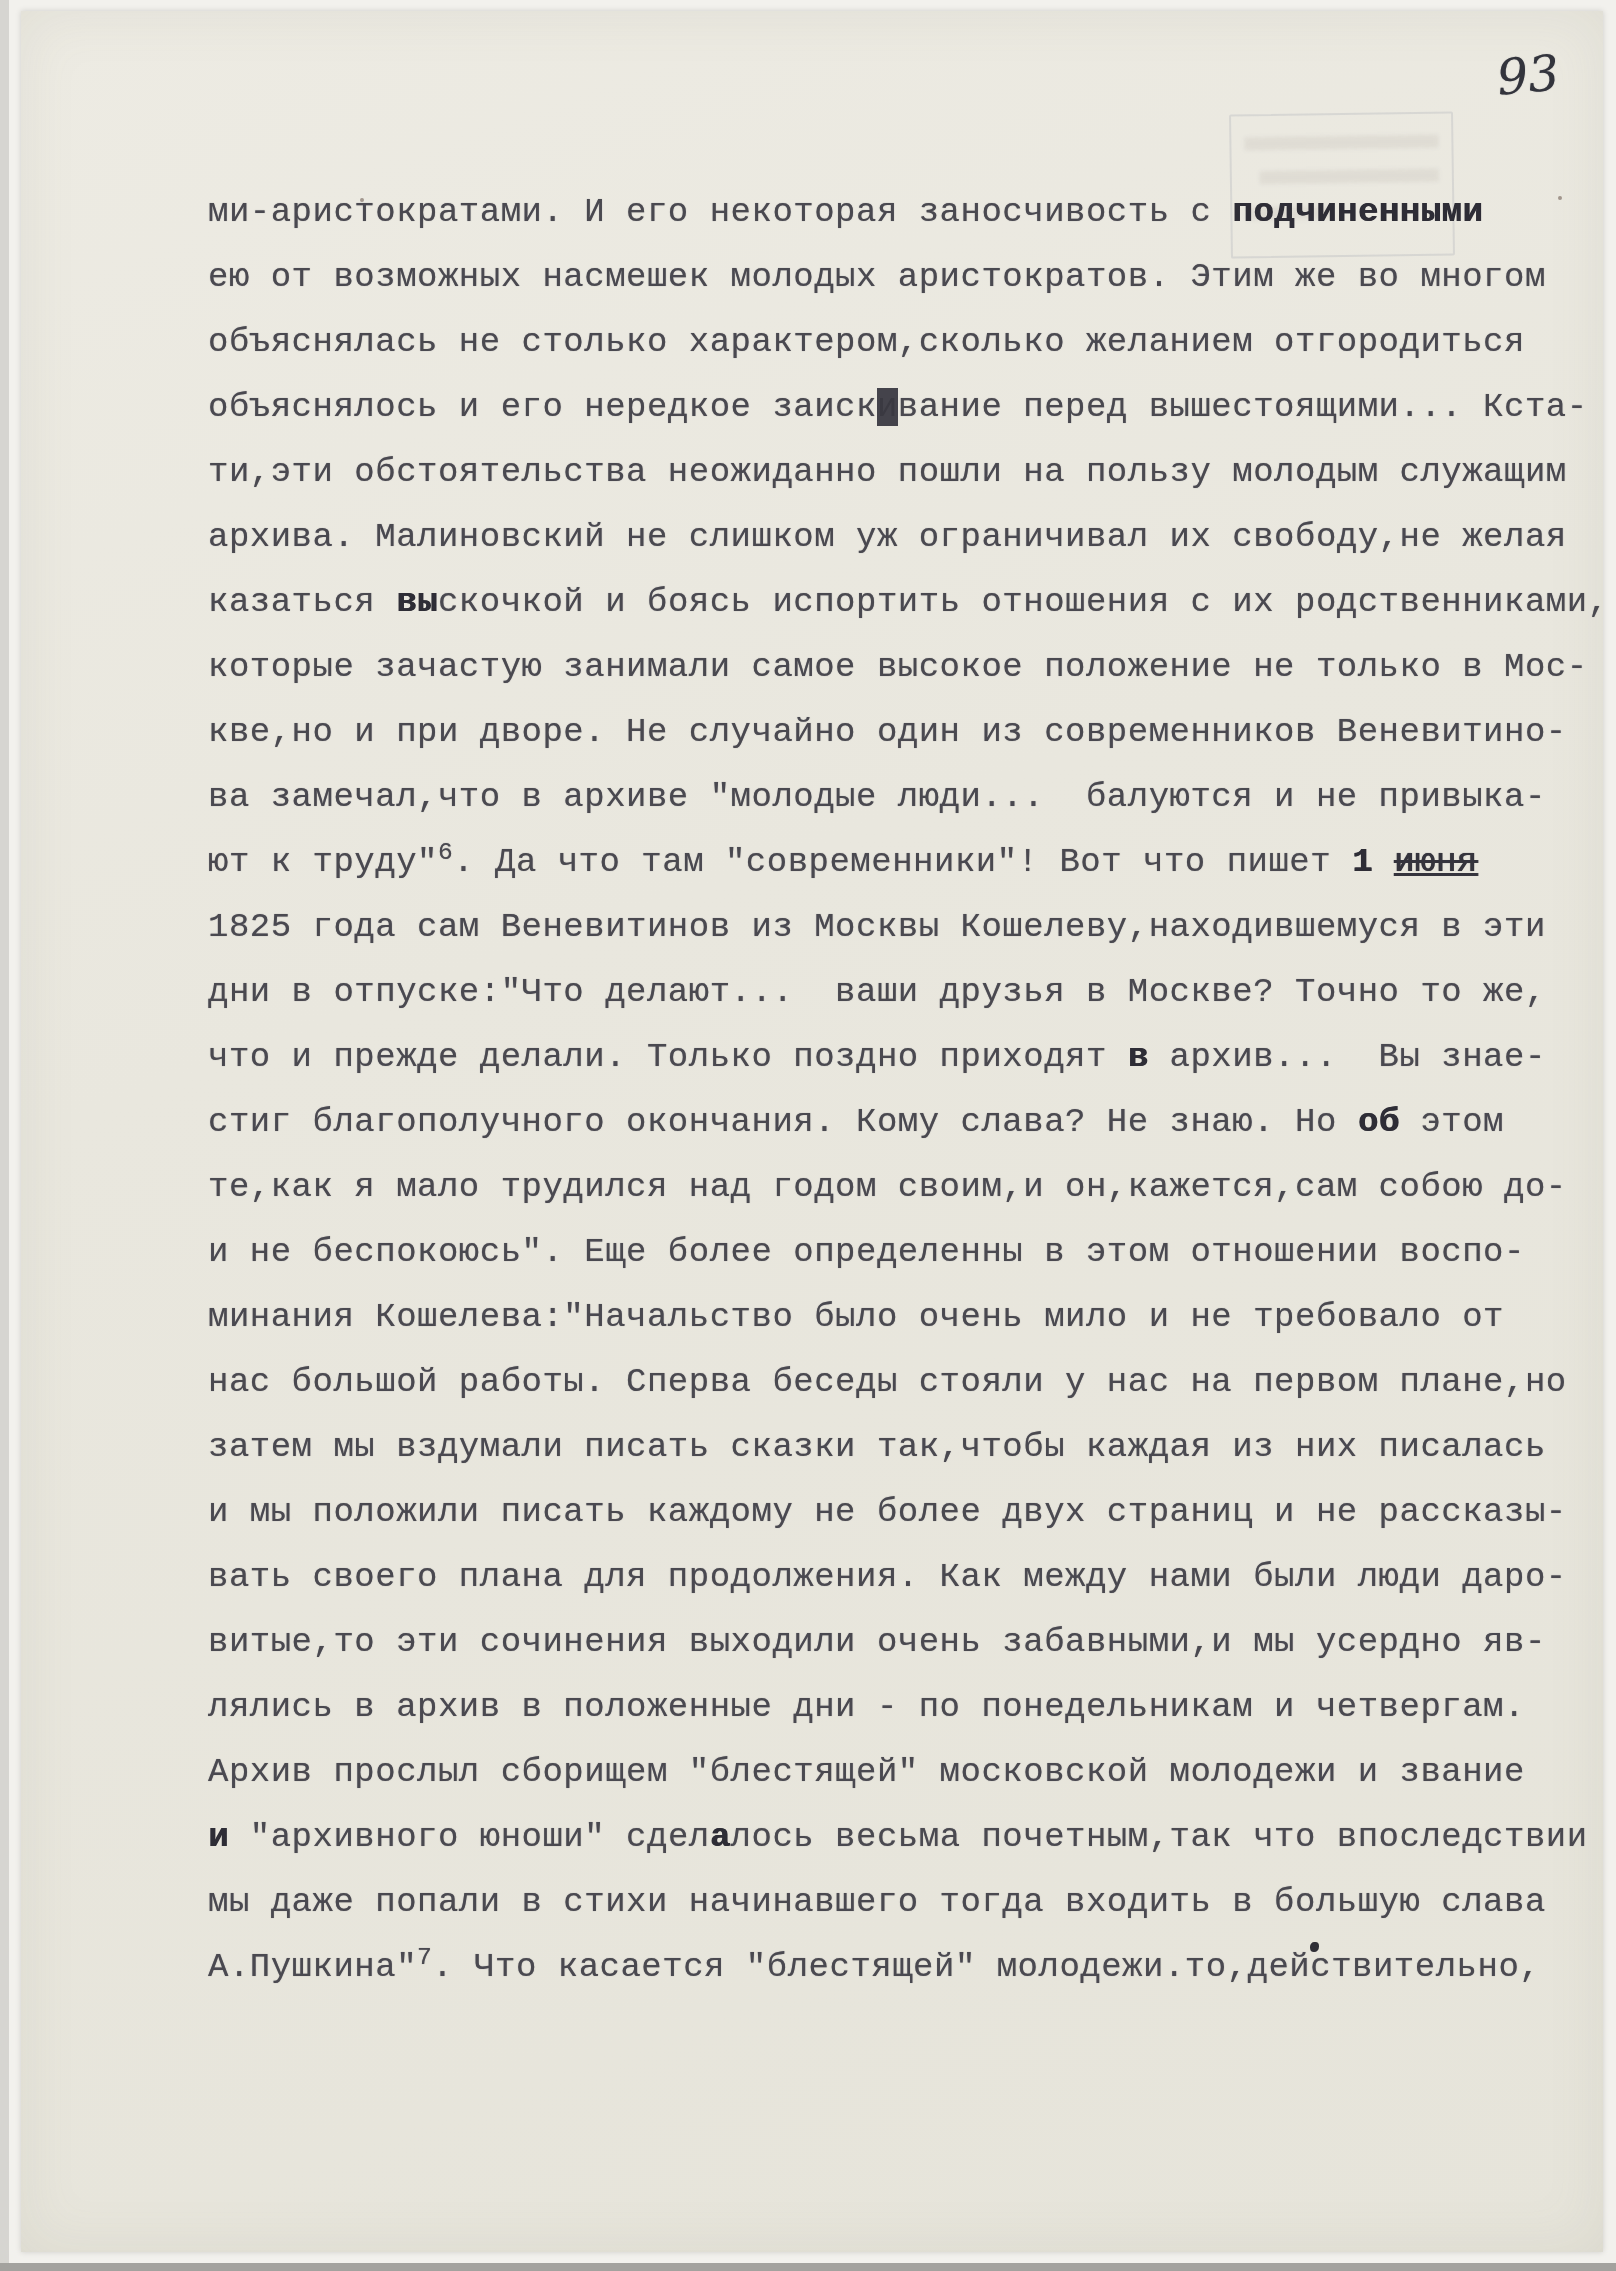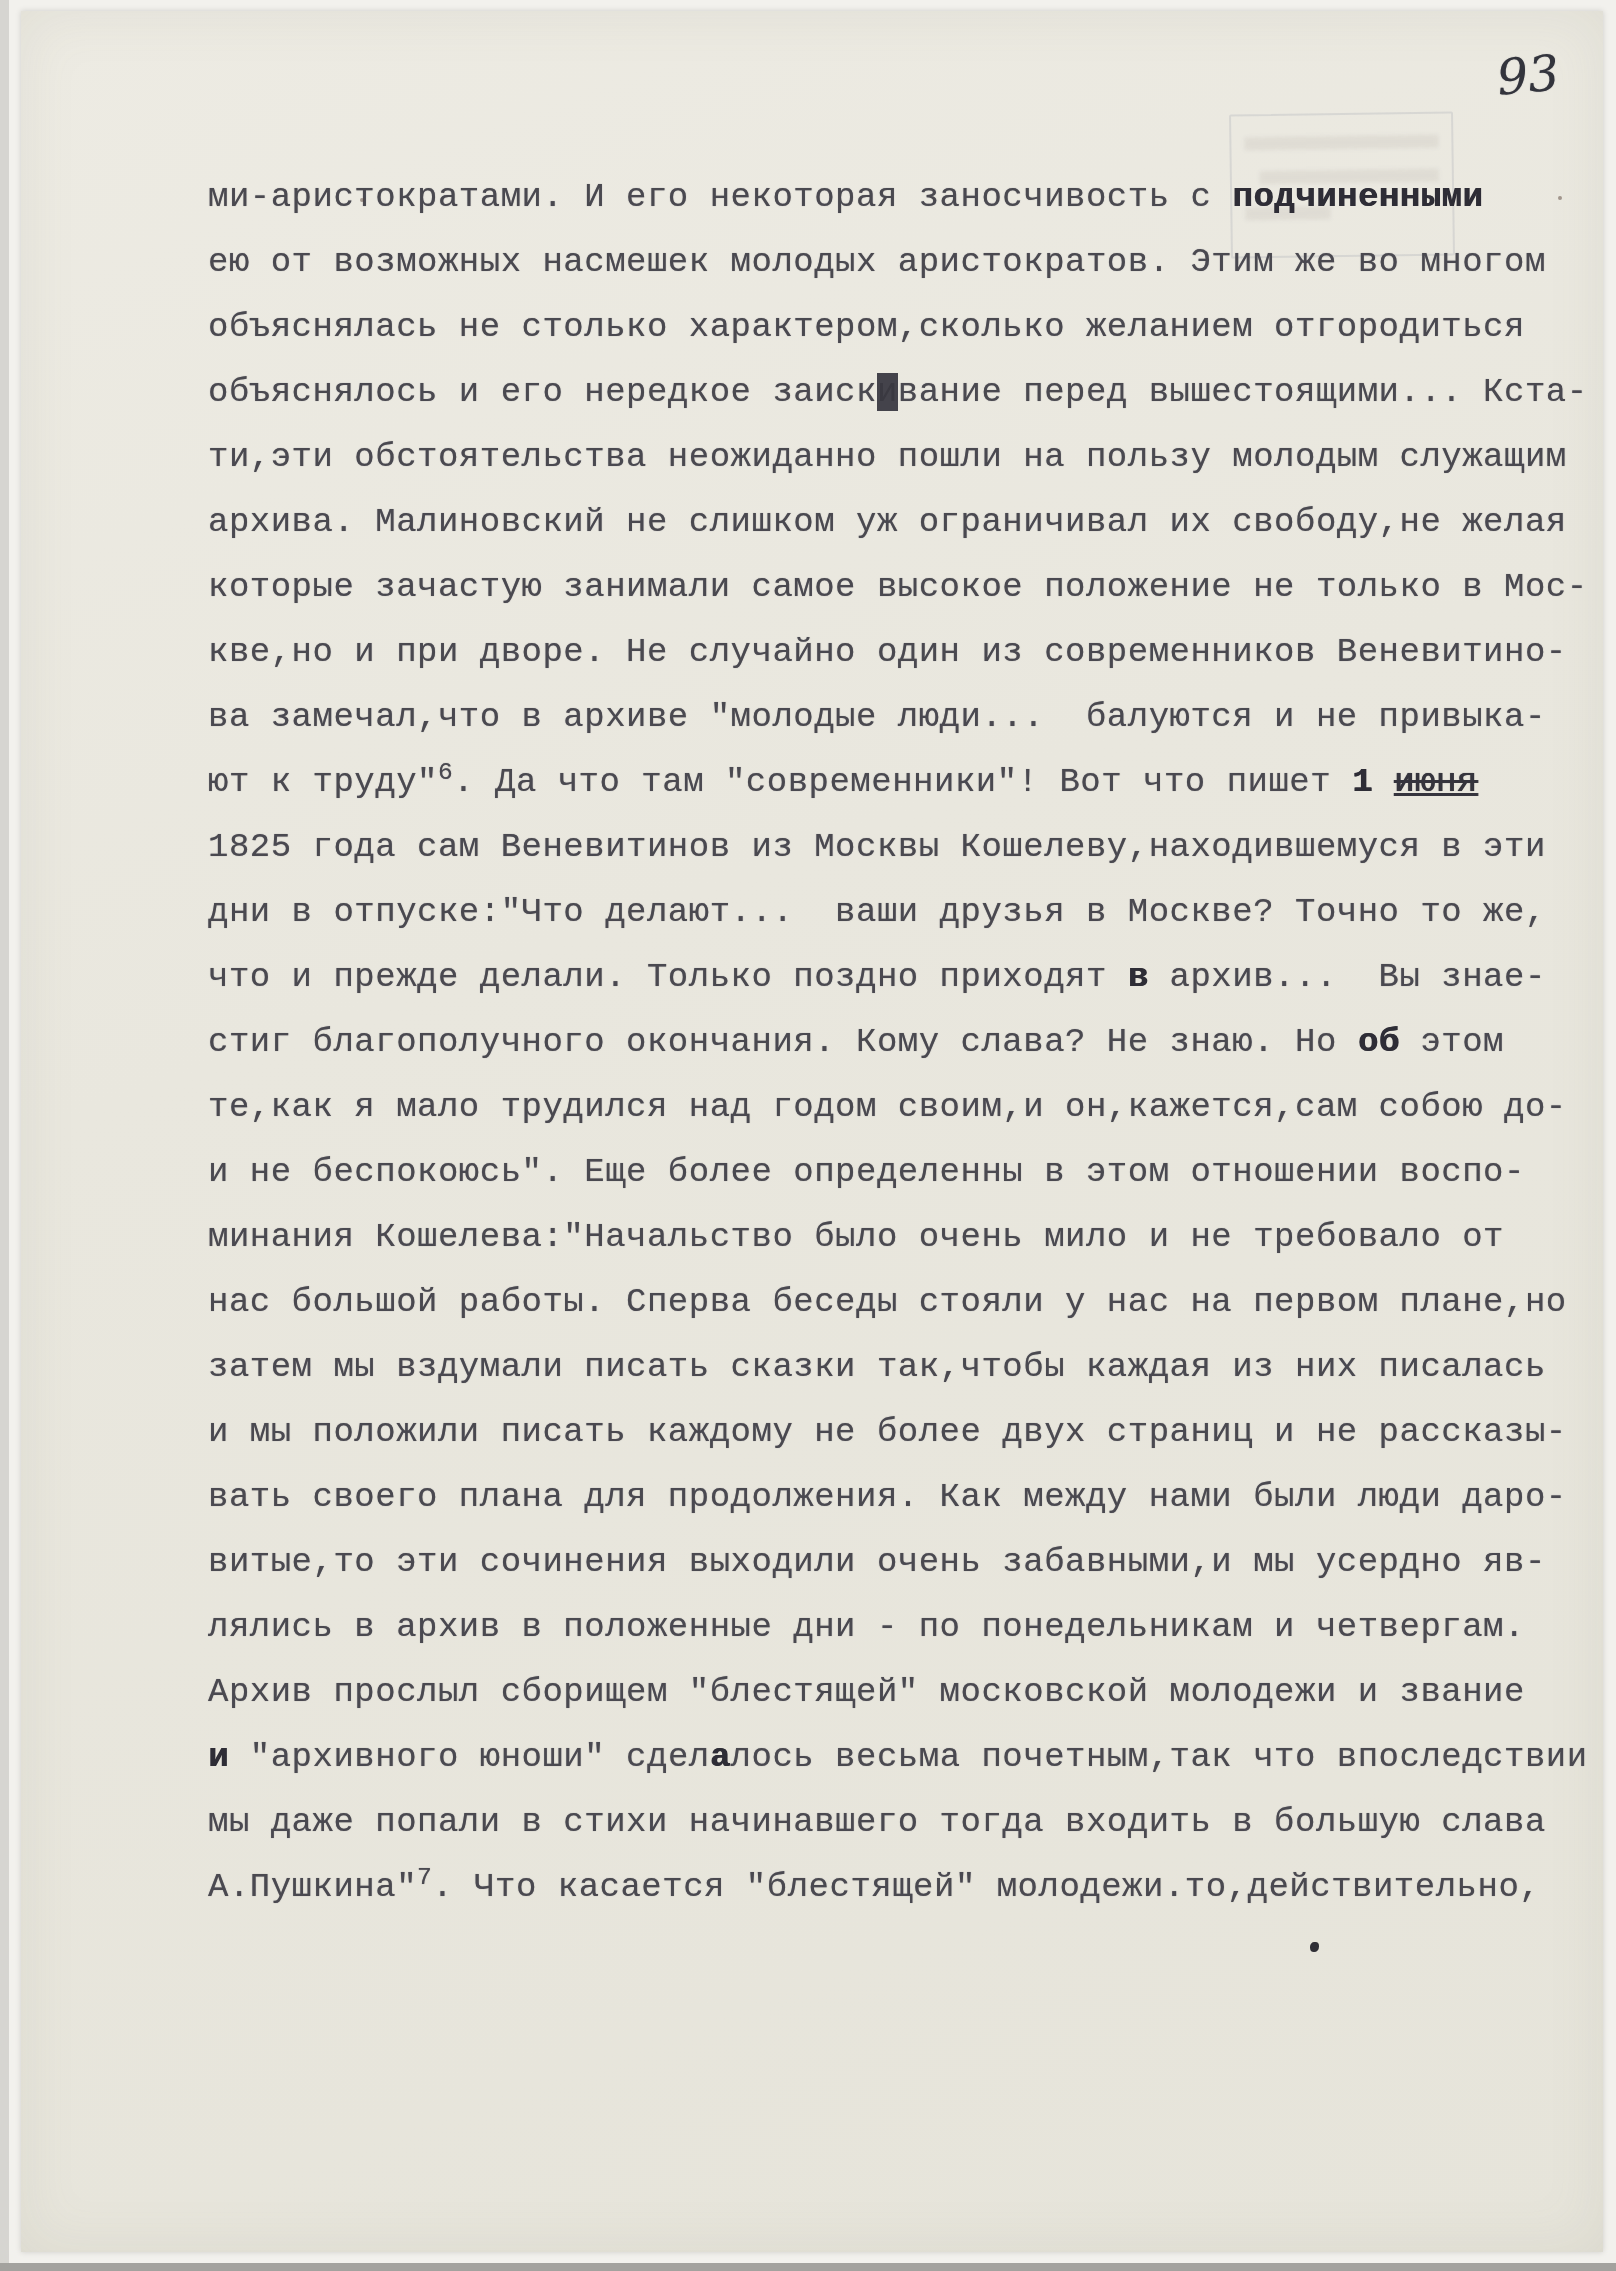--- a/index.html
+++ b/index.html
@@ -40,21 +40,21 @@
   }
   .stamp .s-line{
     position:absolute;left:13.2px;right:13.2px;height:13.2px;
     background:rgba(150,145,135,0.16);
     filter:blur(1.9px);
   }
   .stamp .s1{top:21px;}
   .stamp .s2{top:55px;left:28px;}
   .stamp .s3{top:91px;width:85px;}
   .text-block{
-    position:absolute;left:187px;top:154px;width:1382px;
+    position:absolute;left:187px;top:169px;width:1382px;
     font-size:34px;line-height:65px;
     color:#4a4950;
     letter-spacing:0.5px;
     text-shadow:0 0 0.9px rgba(62,61,72,0.55);
   }
   .line{white-space:pre;}
   .bold{
     font-weight:bold;color:#2e2d36;
     text-shadow:0.8px 0 0 #2e2d36;
   }
@@ -96,20 +96,21 @@
     <div class="s-line s3"></div>
   </div>
 
   <div class="text-block">
       <div class="line"><span>ми-аристократами. И его некоторая заносчивость с </span><span class="bold">подчиненными</span></div>
       <div class="line"><span>ею от возможных насмешек молодых аристократов. Этим же во многом</span></div>
       <div class="line"><span>объяснялась не столько характером,сколько желанием отгородиться</span></div>
       <div class="line"><span>объяснялось и его нередкое заиск</span><span class="blot">и</span><span>вание перед вышестоящими... Кста-</span></div>
       <div class="line"><span>ти,эти обстоятельства неожиданно пошли на пользу молодым служащим</span></div>
       <div class="line"><span>архива. Малиновский не слишком уж ограничивал их свободу,не желая</span></div>
+      <div class="line"><span>казаться </span><span class="bold">вы</span><span>скочкой и боясь испортить отношения с их родственниками,</span></div>
       <div class="line"><span>которые зачастую занимали самое высокое положение не только в Мос-</span></div>
       <div class="line"><span>кве,но и при дворе. Не случайно один из современников Веневитино-</span></div>
       <div class="line"><span>ва замечал,что в архиве "молодые люди...  балуются и не привыка-</span></div>
       <div class="line"><span>ют к труду"</span><span class="sup">6</span><span>. Да что там "современники"! Вот что пишет </span><span class="bold">1 </span><span class="struck">июня</span></div>
       <div class="line"><span>1825 года сам Веневитинов из Москвы Кошелеву,находившемуся в эти</span></div>
       <div class="line"><span>дни в отпуске:"Что делают...  ваши друзья в Москве? Точно то же,</span></div>
       <div class="line"><span>что и прежде делали. Только поздно приходят </span><span class="bold">в</span><span> архив...  Вы знае-</span></div>
       <div class="line"><span>стиг благополучного окончания. Кому слава? Не знаю. Но </span><span class="bold">об</span><span> этом</span></div>
       <div class="line"><span>те,как я мало трудился над годом своим,и он,кажется,сам собою до-</span></div>
       <div class="line"><span>и не беспокоюсь". Еще более определенны в этом отношении воспо-</span></div>

